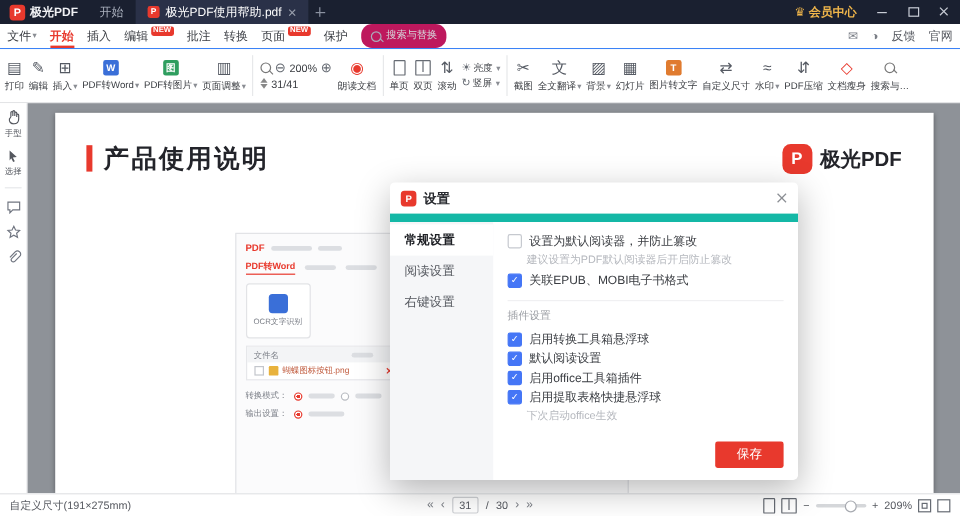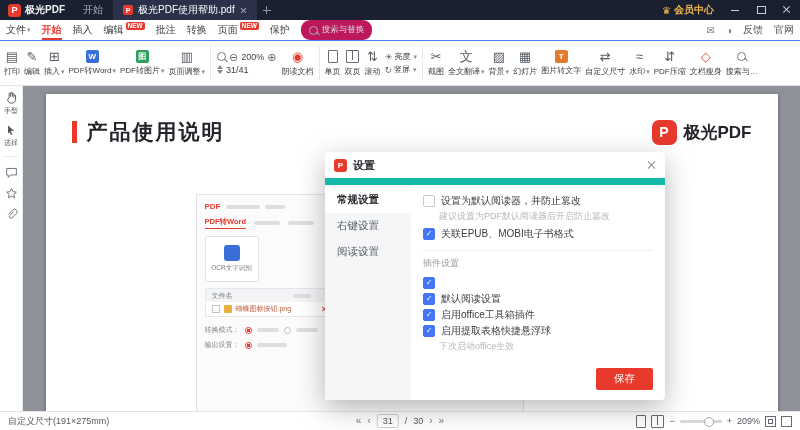--- a/index.html
+++ b/index.html
@@ -400,36 +400,37 @@
 
   <div class="dialog">
     <div class="dhead">
       <span class="d-ic">P</span>
       <span class="dtitle">设置</span>
       <span class="dclose"></span>
     </div>
     <div class="dbody">
       <div class="dnav">
         <div class="dnav-item active">常规设置</div>
+        <div class="dnav-item">阅读设置</div>
         <div class="dnav-item">右键设置</div>
-        <div class="dnav-item">阅读设置</div>
       </div>
       <div class="dcontent">
         <div class="crow">
           <span class="cb"></span>
           <span>设置为默认阅读器，并防止篡改</span>
         </div>
         <div class="dhint">建议设置为PDF默认阅读器后开启防止篡改</div>
         <div class="crow">
           <span class="cb on"></span>
           <span>关联EPUB、MOBI电子书格式</span>
         </div>
         <div class="dsection bordered">插件设置</div>
         <div class="crow">
           <span class="cb on"></span>
+          <span>启用转换工具箱悬浮球</span>
         </div>
         <div class="crow">
           <span class="cb on"></span>
           <span>默认阅读设置</span>
         </div>
         <div class="crow">
           <span class="cb on"></span>
           <span>启用office工具箱插件</span>
         </div>
         <div class="crow">

